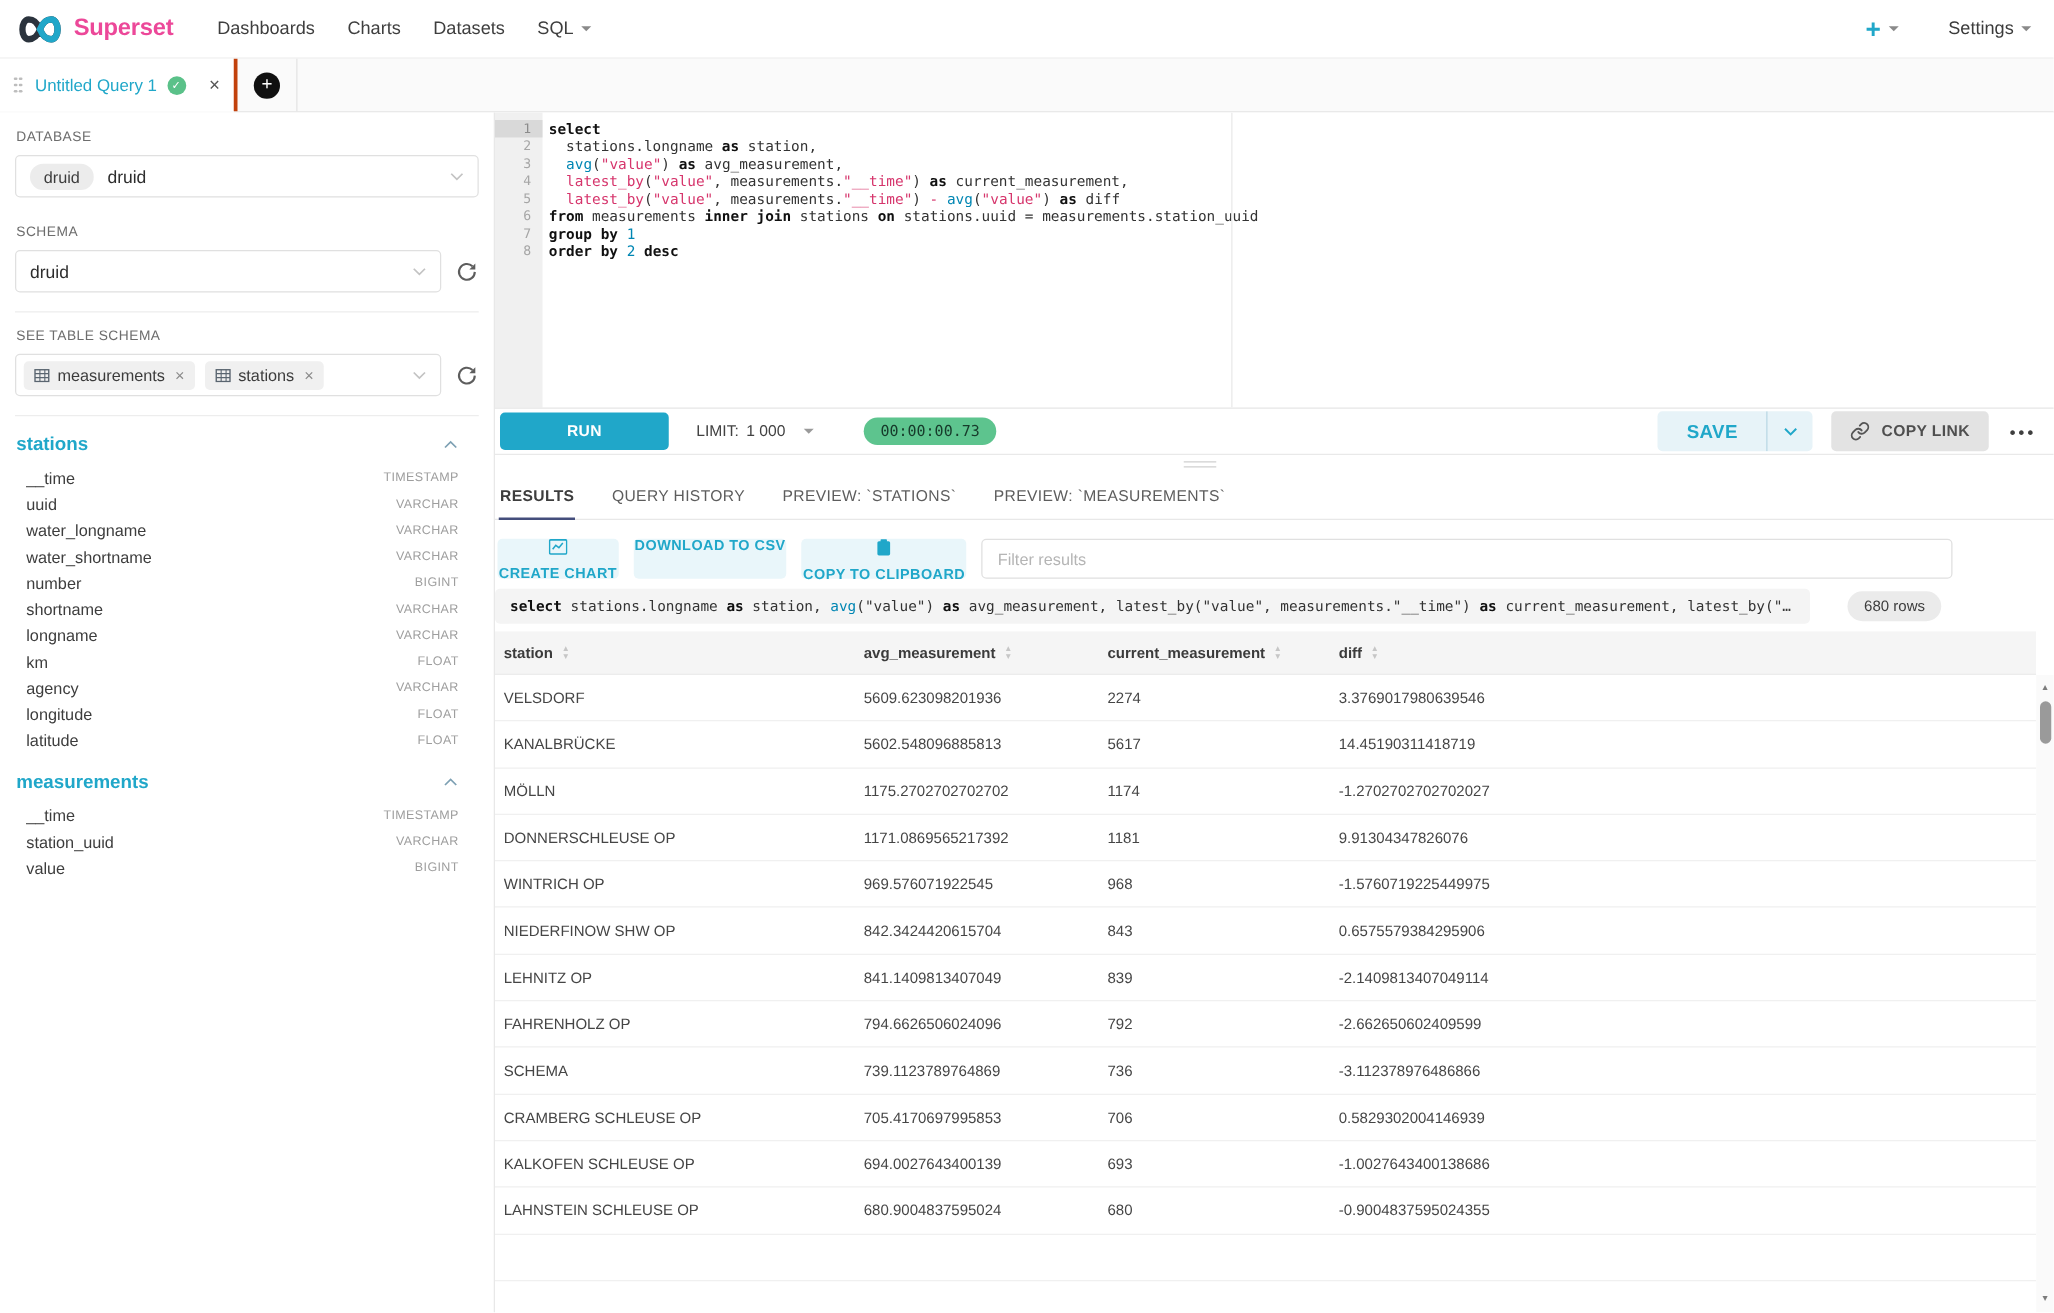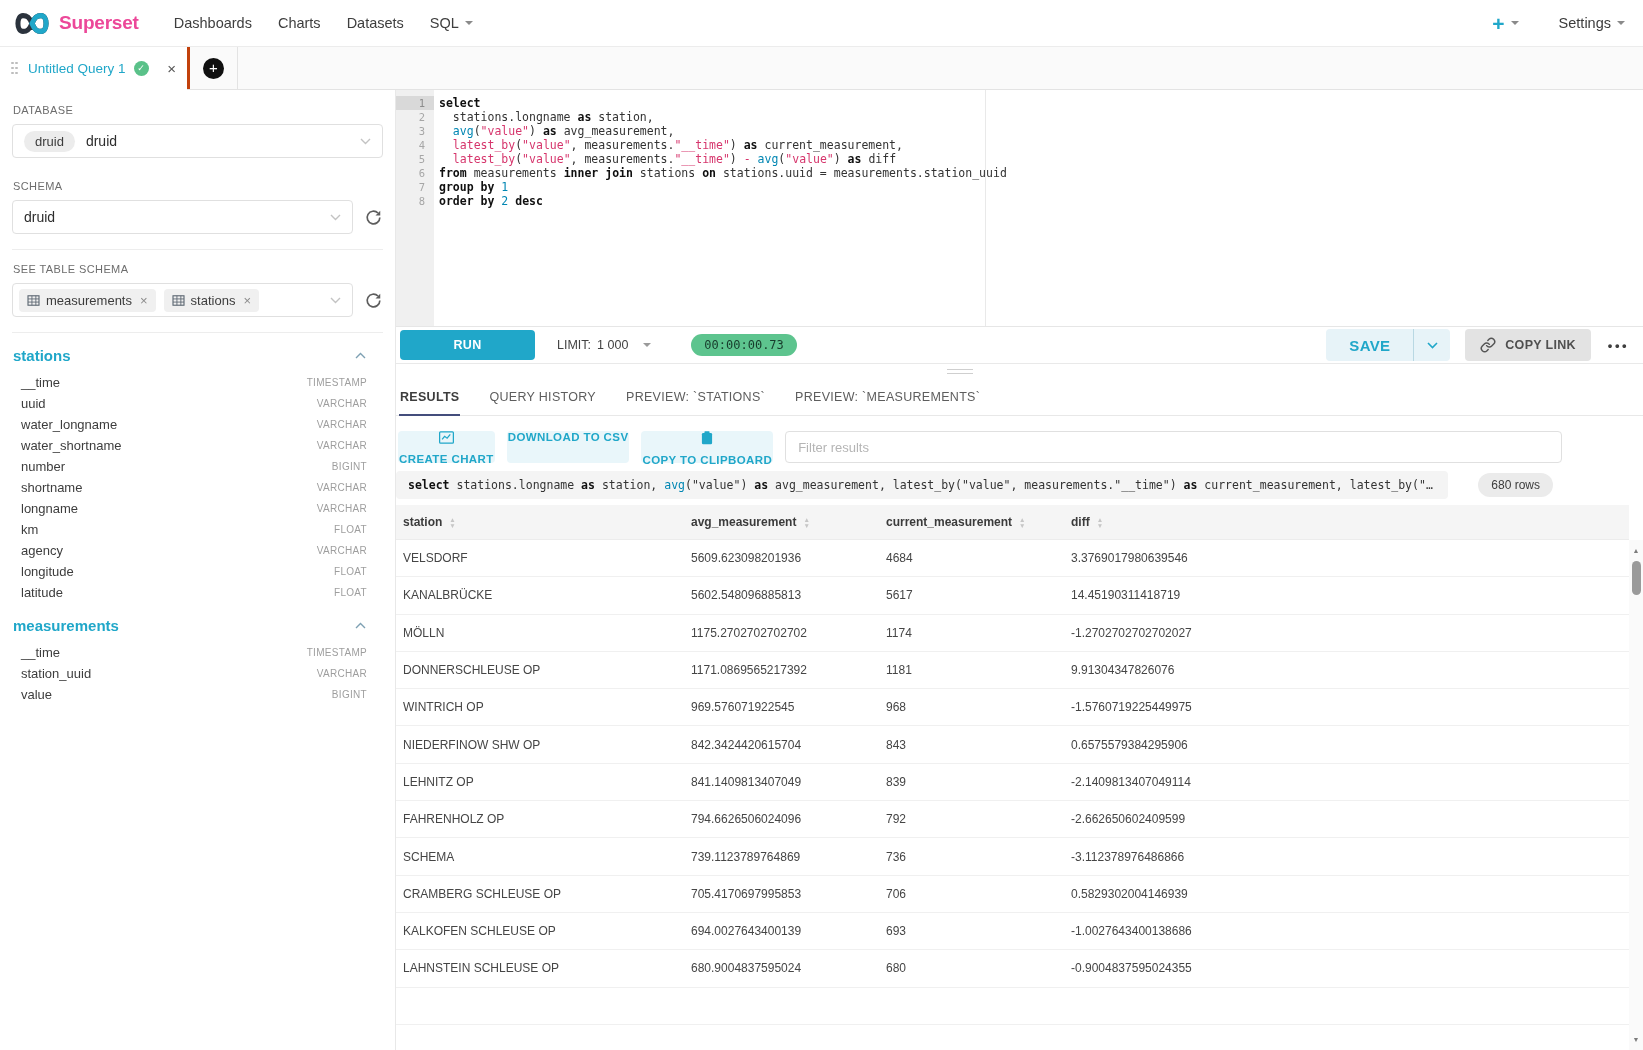--- a/index.html
+++ b/index.html
@@ -488,21 +488,21 @@
             <span class="sort">
               <i>▲</i>
               <i>▼</i>
             </span>
           </div>
         </div>
       <div id="tbody">
           <div class="trow">
             <div class="td">VELSDORF</div>
             <div class="td">5609.623098201936</div>
-            <div class="td">4684</div>
+            <div class="td">2274</div>
             <div class="td">3.3769017980639546</div>
           </div>
           <div class="trow">
             <div class="td">KANALBRÜCKE</div>
             <div class="td">5602.548096885813</div>
             <div class="td">5617</div>
             <div class="td">14.45190311418719</div>
           </div>
           <div class="trow">
             <div class="td">MÖLLN</div>

